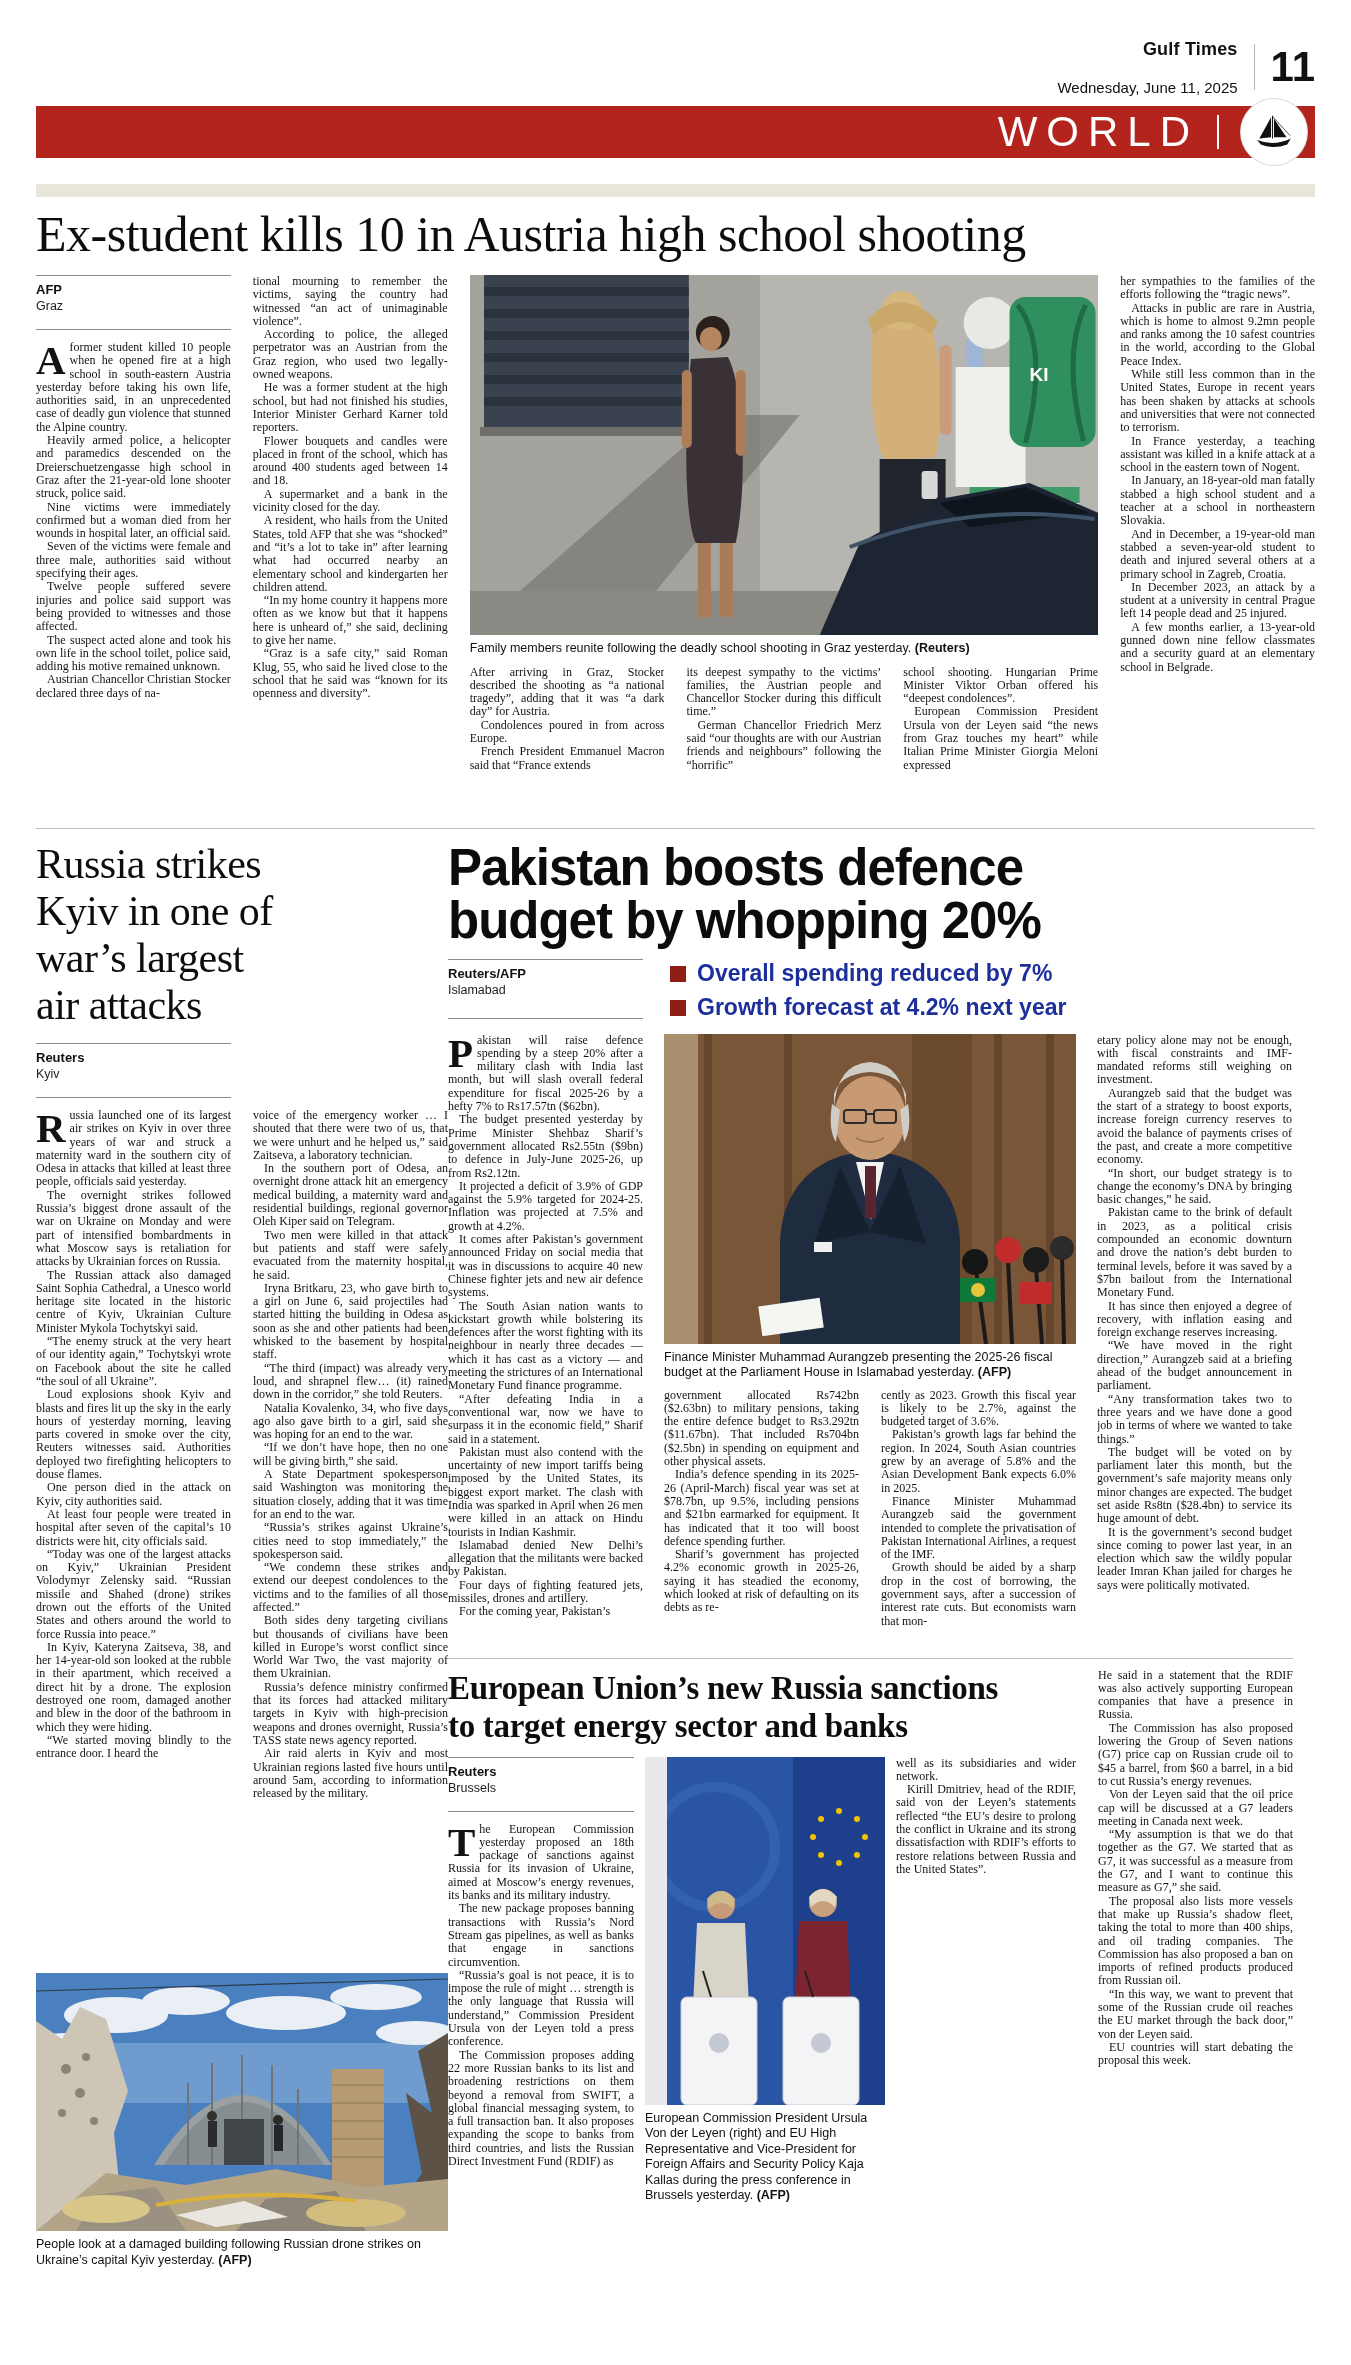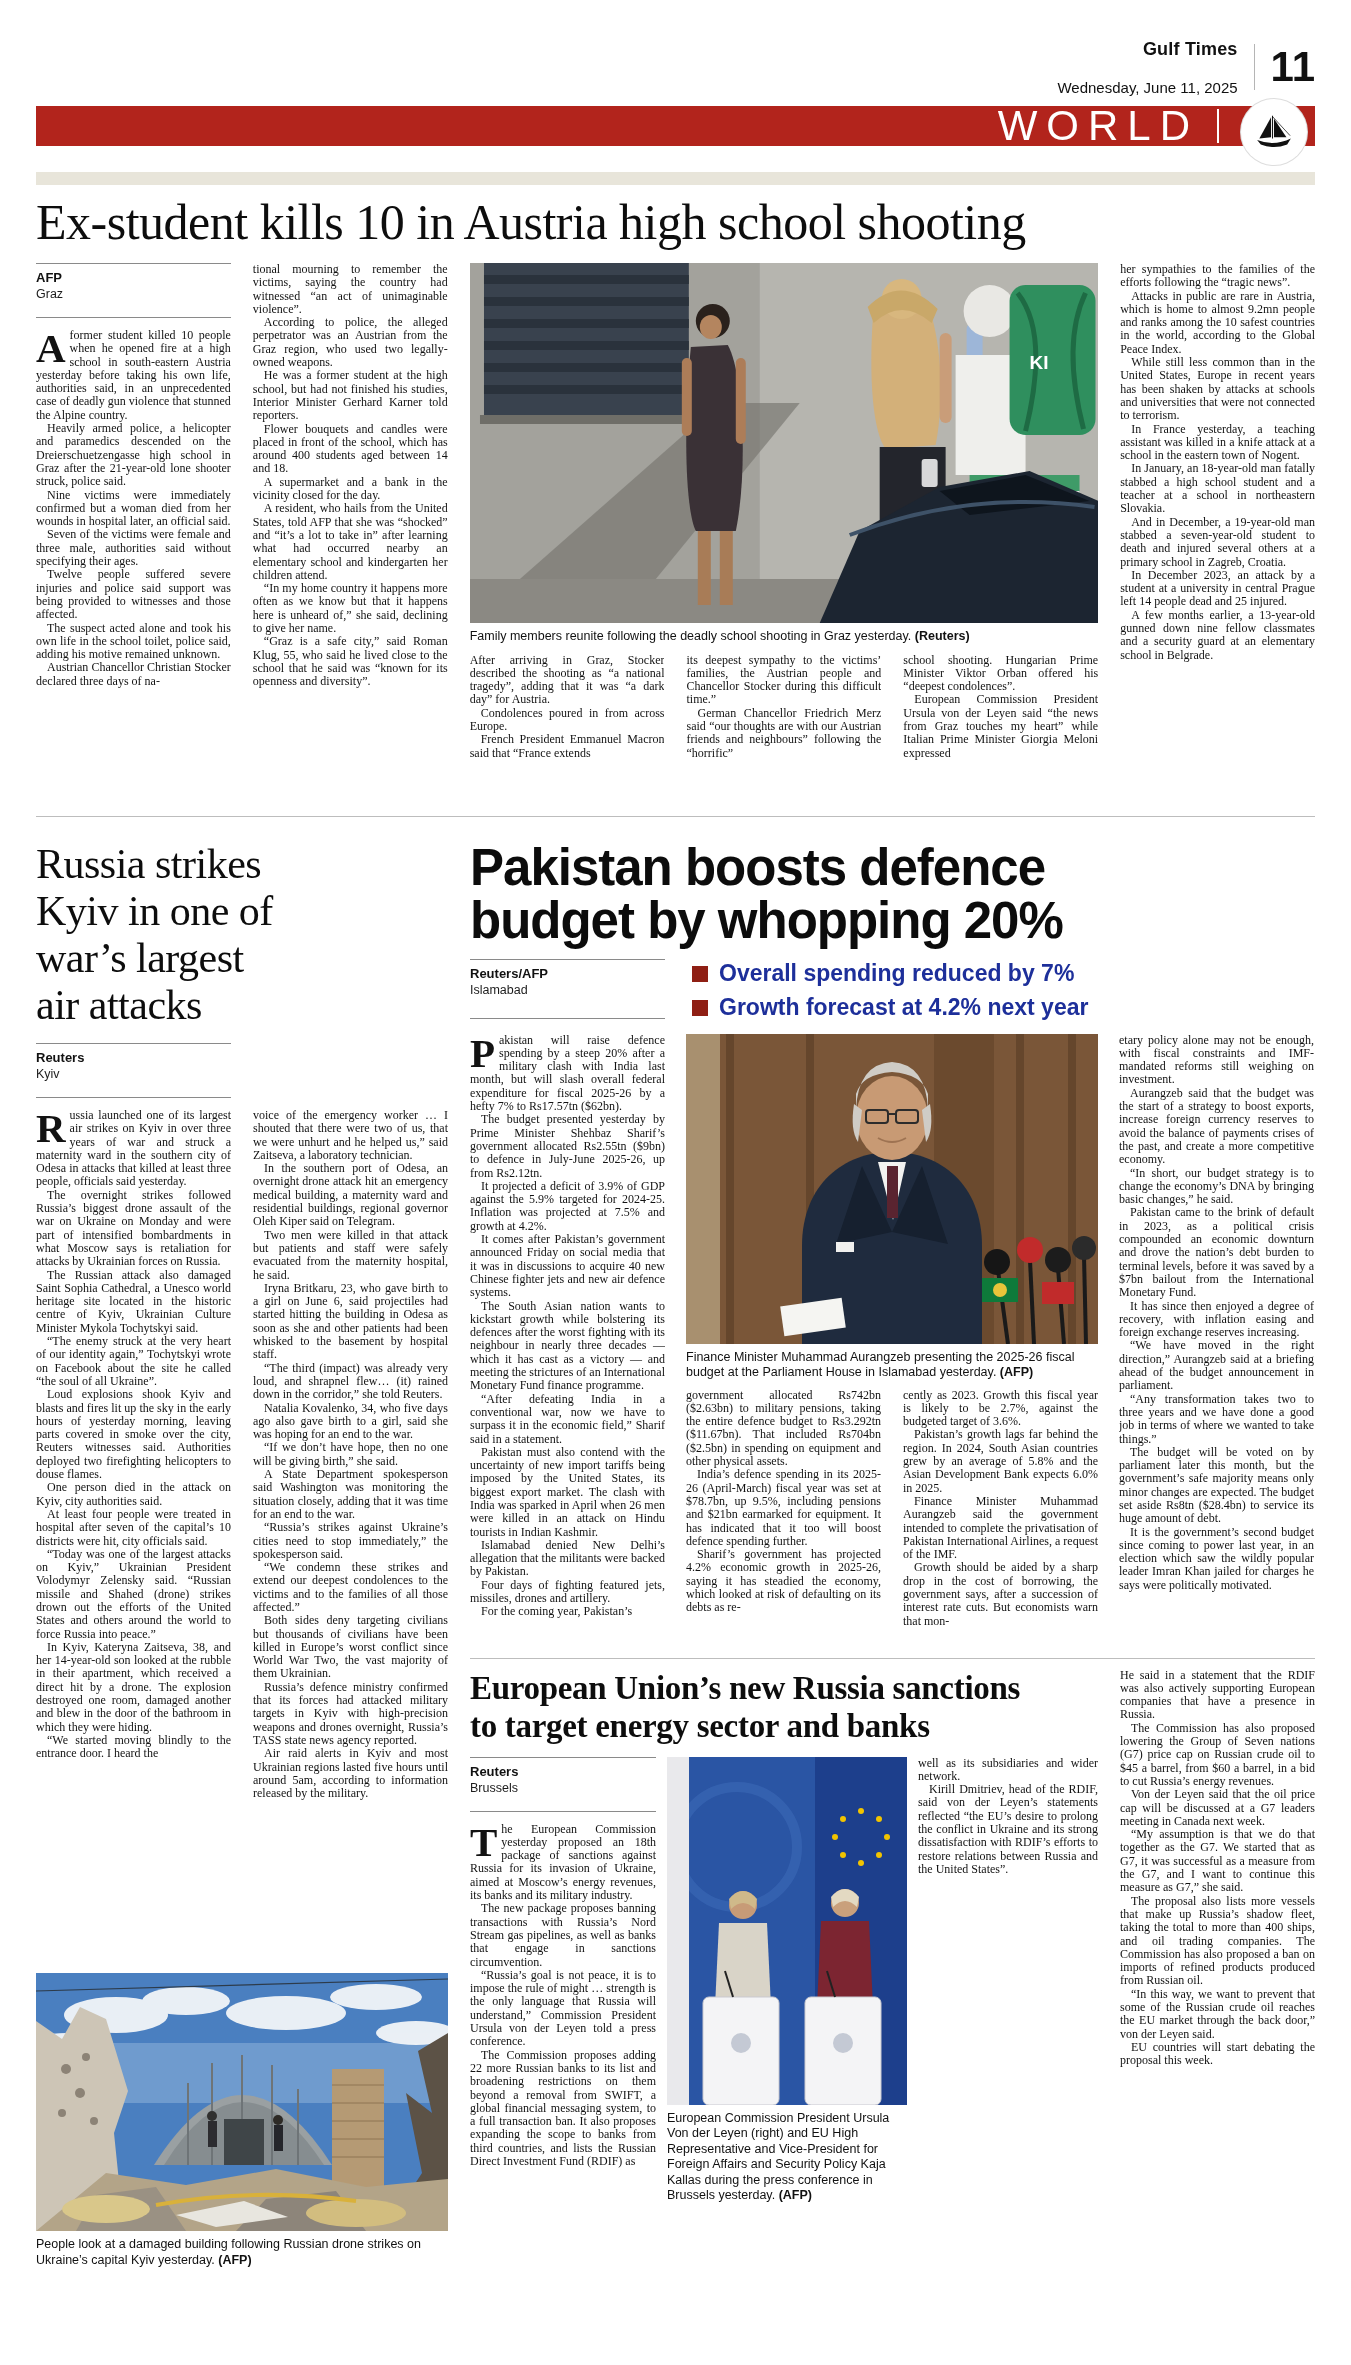--- a/index.html
+++ b/index.html
@@ -8,21 +8,21 @@
   .page { width:1351px; height:2365px; padding:38px 36px 20px 36px; position:relative; }
 
   
   .masthead { display:flex; justify-content:flex-end; align-items:center; height:58px; }
   .mast-text { text-align:right; font-family:"Liberation Sans", sans-serif; }
   .brand { font-size:18px; font-weight:bold; letter-spacing:0.2px; }
   .issue-date { font-size:15px; margin-top:19px; }
   .mast-divider { width:1px; height:46px; background:#b5b5b5; margin:0 16px; }
   .page-number { font-family:"Liberation Sans", sans-serif; font-size:42px; font-weight:bold; line-height:1;text-align:right; }
 
-  .section-banner { position:relative; margin-top:10px; height:40px; background:#b2241c; display:flex; align-items:center; justify-content:flex-end; padding-right:96px; }
+  .section-banner { position:relative; margin-top:10px; height:52px; background:#b2241c; display:flex; align-items:center; justify-content:flex-end; padding-right:96px; }
   .section-title { color:#fff; font-family:"Liberation Sans", sans-serif; font-size:42px; letter-spacing:9px; font-weight:400; line-height:1; }
   .banner-bar { width:2px; height:34px; background:#fff; margin:0 0 0 18px; }
   .banner-logo { position:absolute; right:8px; top:-7px; width:66px; height:66px; background:#fff; border-radius:50%; display:flex; align-items:center; justify-content:center; box-shadow:0 0 0 1px #ddd; }
 
   .section-strip { margin-top:26px; height:13px; background:#e8e5da; }
 
   
   .hl-serif { font-family:"Liberation Serif", serif; font-weight:400; color:#0d0d0d; }
   .austria-headline { font-size:50px; line-height:1.1; letter-spacing:-0.5px; margin-top:10px; white-space:nowrap; }
   .byline { border-top:1px solid #8a8a8a; border-bottom:1px solid #8a8a8a; padding:6px 0 16px 0; font-family:"Liberation Sans", sans-serif; margin-bottom:11px; }
@@ -43,21 +43,21 @@
   .h-rule { border-top:1px solid #bdbdbd; margin:15px 0 12px 0; }
 
   
   .austria-body { margin-top:13px; display:grid; grid-template-columns:repeat(6,1fr); column-gap:22px; height:538px; }
   .austria-col { height:100%; }
   .austria-mid { grid-column:3 / span 3; display:flex; flex-direction:column; }
   .austria-photo { height:360px; }
   .austria-subcols { margin-top:9px; display:grid; grid-template-columns:repeat(3,1fr); column-gap:22px; flex:1; overflow:hidden; }
 
   
-  .lower { display:grid; grid-template-columns:412px 845px; column-gap:22px; margin-top:24px; }
+  .lower { display:grid; grid-template-columns:412px 845px; margin-top:12px; }
 
   
   .russia-headline { font-size:42px; line-height:47px; letter-spacing:-0.5px; }
   .russia-cols { display:grid; grid-template-columns:1fr 1fr; column-gap:22px; height:848px; margin-top:9px; }
   .russia-photo { height:258px; margin-top:16px; }
 
   
   .pak-headline { font-family:"Liberation Sans", sans-serif; font-weight:bold; font-size:51px; line-height:53px; letter-spacing:-1px; color:#0c0c0c; }
   .pak-toprow { display:flex; margin-top:12px; }
   .pak-byline { width:195px; flex:none; }

